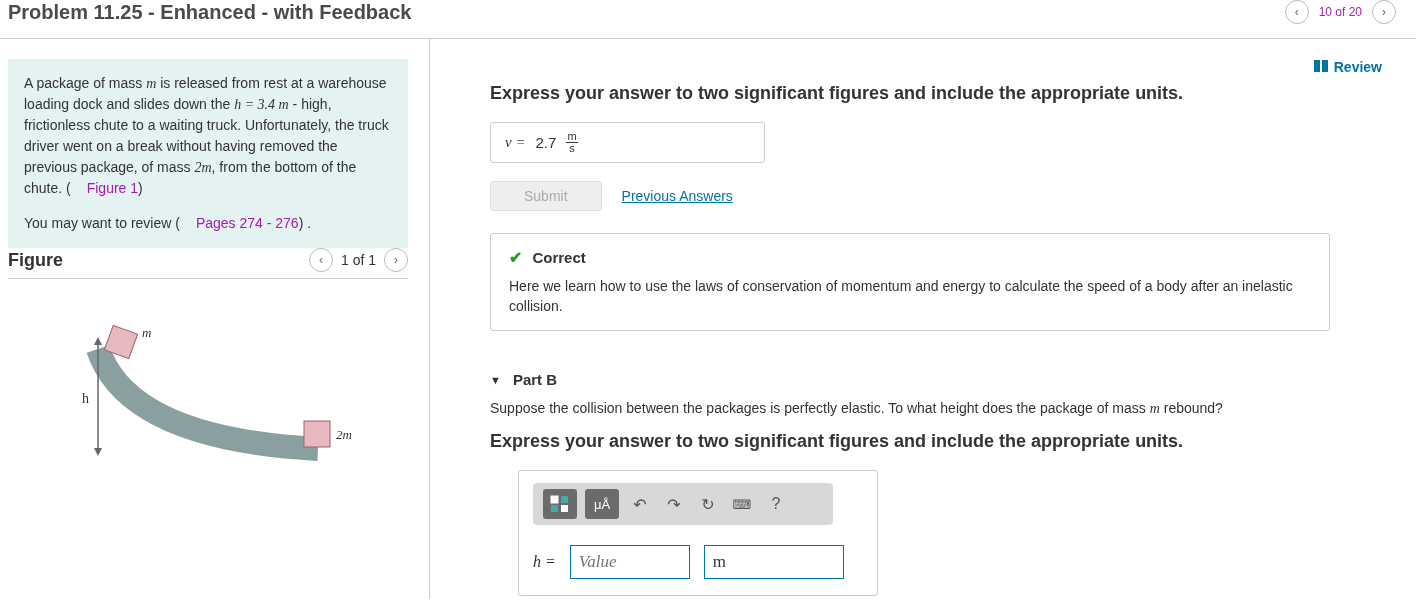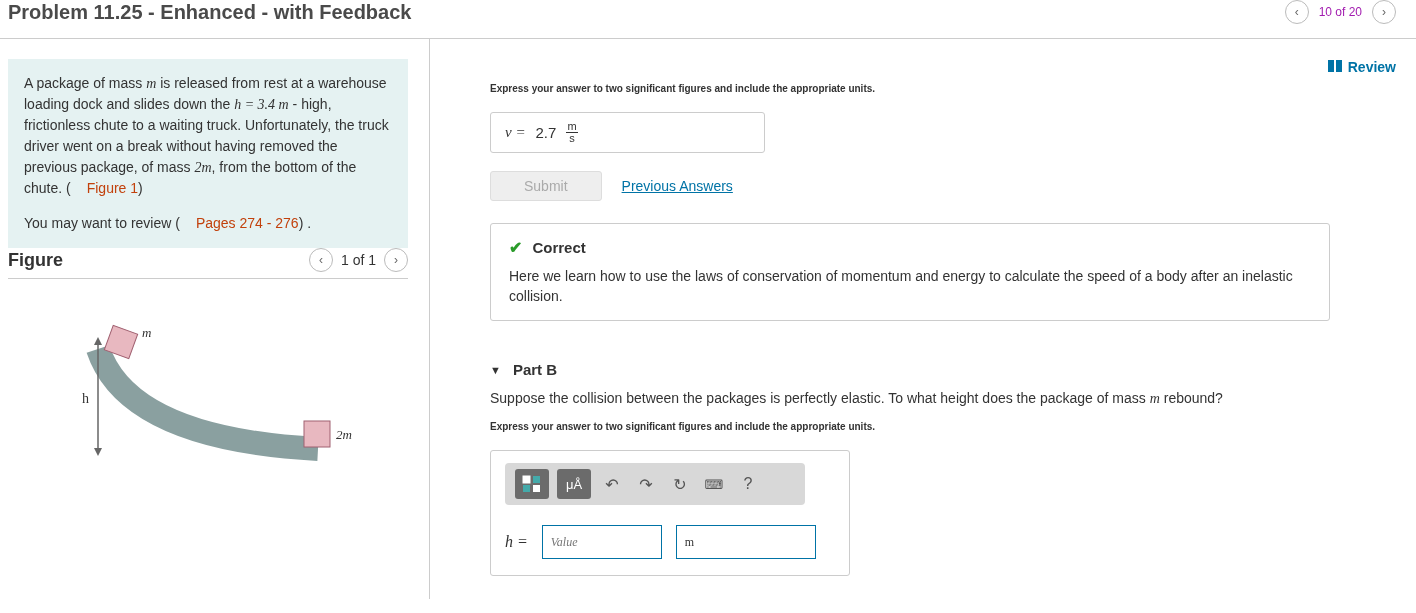--- a/index.html
+++ b/index.html
@@ -29,43 +29,43 @@
   }
   .pager-text { font-size: 12px; color: #a21caf; }
   .divider-h { border-top: 1px solid #ccc; margin: 6px 0 0 0; }
   .main { display: flex; }
   .left-col {
     width: 430px; min-height: 560px; border-right: 1px solid #ccc;
     padding: 20px 10px 0 8px;
   }
   .right-col { flex: 1; padding: 20px 20px 0 60px; position: relative; }
   .review-link {
-    position: absolute; top: 20px; right: 20px;
+    position: absolute; top: 20px; right: 34px;
     color: #0073a6; font-weight: bold; font-size: 14px;
     display: flex; align-items: flex-start; gap: 6px; cursor: pointer;
   }
   .review-icon { width: 14px; height: 12px; display:inline-block; }
   .review-icon::before, .review-icon::after {
     content:""; display:inline-block; width:6px; height:12px; background:#0073a6;
   }
   .review-icon::after { margin-left:2px; }
   .problem-box {
     background: #e5f2f2; padding: 14px 16px; width: 400px;
     line-height: 1.5; font-size: 14px; color: #333;
   }
-  .problem-box .link { color: #c2410c; padding-left: 16px; }
+  .problem-box .link { color: #a21caf; padding-left: 16px; }
   .fig-header {
     display: flex; align-items: center; justify-content: space-between;
     width: 400px; 
   }
   .fig-title { font-size: 18px; font-weight: bold; }
   .fig-nav { display:flex; align-items:center; gap:8px; }
   .fig-divider { border-top:1px solid #ccc; width:400px; margin-top:6px; }
   .figure-area { width:400px; height:200px; margin-top:30px; position:relative; }
-  .instr { font-weight: bold; font-size: 10px; margin-bottom: 18px; }
+  .instr { font-weight: bold; font-size: 18px; margin-bottom: 18px; }
   .answer-box {
     border:1px solid #ccc; border-radius:3px; padding: 8px 14px;
     width: 275px; display:flex; align-items:center; gap:10px; font-size:15px;
   }
   .frac { display:inline-flex; flex-direction:column; align-items:center; font-size:11px; line-height:1; }
   .frac .num { border-bottom:1px solid #333; padding:0 1px; }
   .btn-row { display:flex; align-items:center; gap:20px; margin-top:18px; }
   .btn {
     padding: 6px 33px; border-radius:3px; font-size:14px; cursor:pointer;
     border:1px solid transparent;
@@ -81,38 +81,38 @@
   .fb-head { display:flex; align-items:center; gap:10px; font-weight:bold; font-size:15px; }
   .check-icon { color:#2a9b2a; font-size:16px; }
   .fb-body { margin-top:10px; font-size:14px; line-height:1.4; }
   .part-hdr {
     display:flex; align-items:center; gap:12px; margin-top:40px;
     font-weight:bold; font-size:15px;
   }
   .caret { font-size:11px; color:#333; }
   .partb-input-box {
     border:1px solid #ccc; border-radius:3px; width:360px;
-    margin-top:14px; padding:12px 14px 16px 14px;
+    margin-top:14px; padding:12px 14px 16px 14px;margin-left:28px;
   }
   .toolbar {
     display:flex; align-items:center; gap:8px;
     background:#d8d8d8; border-radius:4px; padding:6px 10px; width:300px;
   }
   .tool-btn {
     width:34px; height:30px; background:#6b6b6b; color:#fff; border-radius:3px;
     display:flex; align-items:center; justify-content:center; font-size:13px;
     cursor:pointer;
   }
   .tool-icon {
     width:26px; height:26px; display:flex; align-items:center; justify-content:center;
     color:#555; font-size:16px; cursor:pointer;
   }
   .input-row { display:flex; align-items:center; gap:14px; margin-top:20px; }
   .val-input, .unit-input {
-    border:1px solid #0073a6; height:34px; font-size:12px; padding:0 8px;
+    border:1px solid #0073a6; height:34px; font-size:17px; padding:0 8px;
     color:#333; font-family: Georgia, serif;
   }
   .val-input { width:120px; font-style:italic; color:#888; }
   .unit-input { width:140px; background:#fff; }
   .mi { font-style: italic; font-family: Georgia, 'Times New Roman', serif; }
 </style>
 </head>
 <body>
 
 <div class="header">

